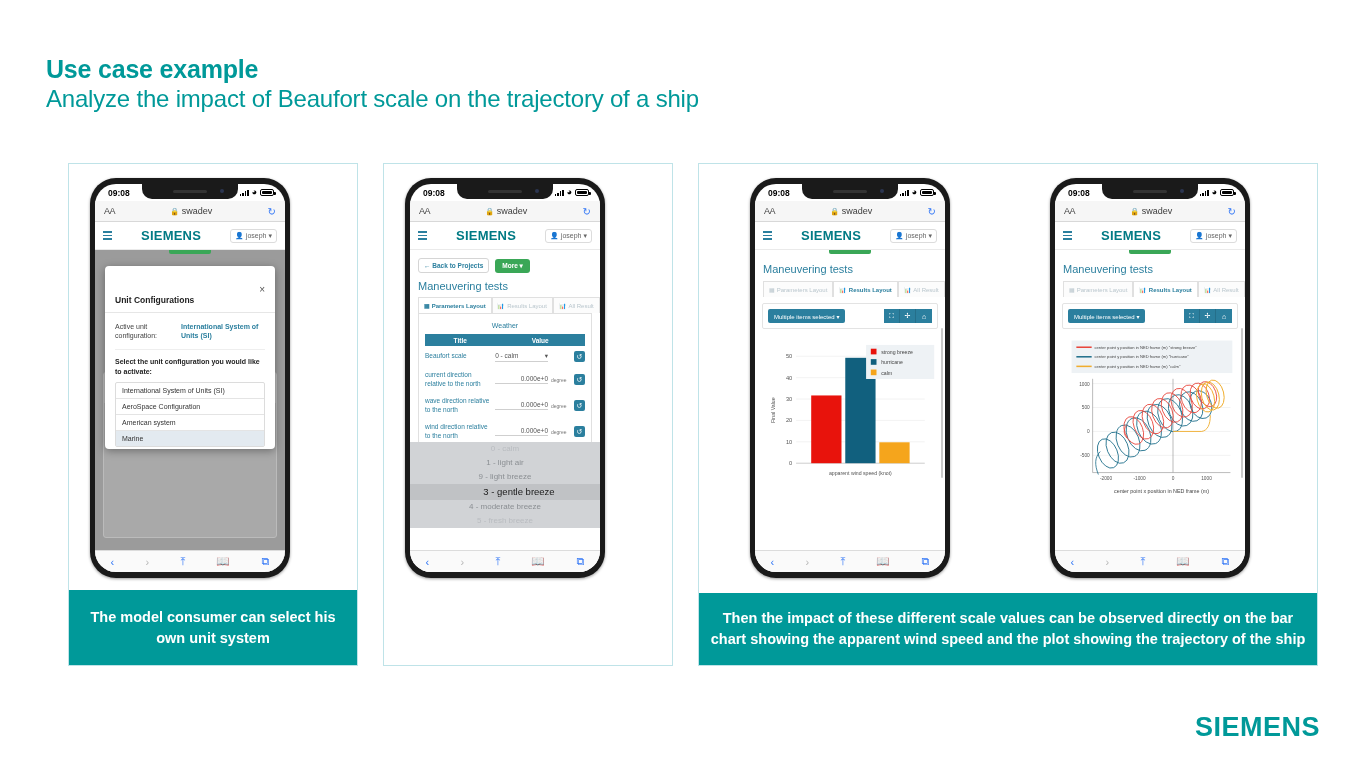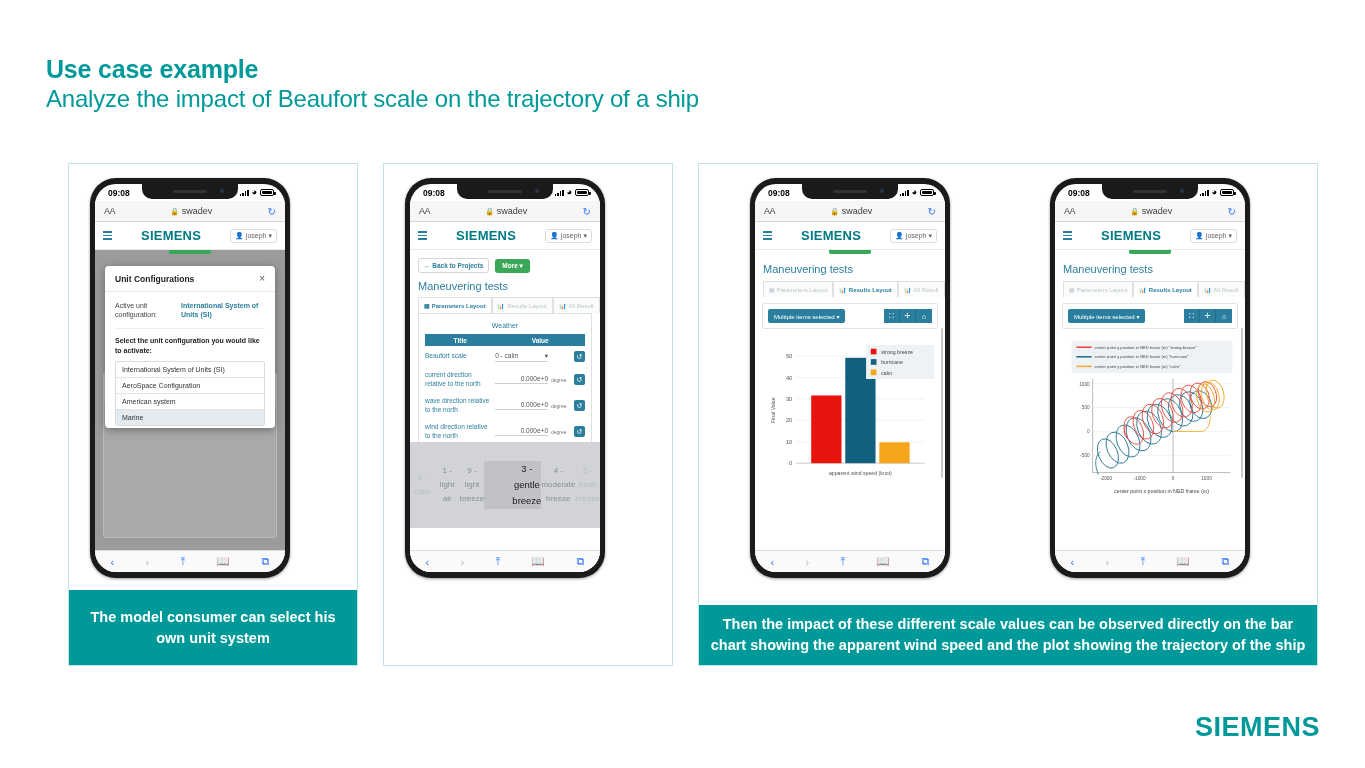--- a/index.html
+++ b/index.html
@@ -34,21 +34,21 @@
 
   .caption {
     position:absolute; left:0; bottom:0; width:100%;
     background:#009999; color:#fff;
     font-size:14.5px; font-weight:bold; line-height:21px;
     text-align:center;
     display:flex; align-items:center; justify-content:center;
     padding:4px 8px;
   }
   #panel-1 .caption, #panel-2 .caption { height:75px; }
-  #panel-3 .caption { height:60px; }
+  #panel-3 .caption { height:72px; }
 
   
   .phone {
     position:absolute;
     width:200px; height:400px;
     background:#1a1a1a;
     border-radius:26px;
     padding:6px 5px;
     box-shadow:0 1px 3px rgba(0,0,0,.4);
   }
@@ -147,21 +147,21 @@
   .modal {
     position:absolute; left:10px; right:10px; top:16px;
     background:#fff; border-radius:4px;
     box-shadow:0 2px 8px rgba(0,0,0,.35);
     z-index:5;
   }
   .modal-head {
     display:flex; align-items:center; justify-content:space-between;
     padding:8px 10px 7px; border-bottom:1px solid #e6e6e6;
   }
-  .modal-title { font-size:8.5px; font-weight:bold; color:#222; }
+  .modal-title { font-size:8.5px; font-weight:bold; color:#222;margin-top:21px; }
   .modal-x { font-size:10px; color:#555; line-height:8px; }
   .modal-body { padding:9px 10px 2px; }
   .active-row { display:flex; gap:8px; font-size:7px; }
   .active-label { color:#444; width:58px; line-height:9px; }
   .active-value { color:#2b7f9e; font-weight:bold; line-height:9px; flex:1;}
   .modal-sep { border-top:1px solid #eee; margin:9px 0 7px; }
   .modal-prompt { font-size:7px; font-weight:bold; color:#222; line-height:9.5px; margin-bottom:6px; }
   .opt-list { border:1px solid #dcdcdc; border-radius:2px; }
   .opt {
     font-size:7px; color:#333; padding:4px 6px;
@@ -235,21 +235,21 @@
   }
   .form-foot {
     display:flex; align-items:center; justify-content:space-between;
     border-top:1px solid #e4e4e4; margin:5px 0 0; padding:4px 8px;
   }
   .chev-group { display:flex; gap:7px; color:#2b7f9e; font-size:9px; }
   .ok-btn { color:#2b7f9e; font-size:7.5px; font-weight:bold; }
   .picker {
     position:absolute; left:0; right:0; bottom:22px; height:86px;
     background:#d1d3d6; z-index:12;
-    display:flex; flex-direction:row; align-items:center;
+    display:flex; flex-direction:column; align-items:center;
     justify-content:center; overflow:hidden;
   }
   .pick-item { font-size:8px; color:#8b8f93; line-height:14px; width:100%; text-align:center;}
   .pick-item.sel {
     background:#c0c2c5; color:#1a1a1a; font-size:9.5px;
     line-height:16px; font-weight:normal;padding-left:28px;
   }
   .pick-item.faded { color:#b9bcc0; }
 
   

